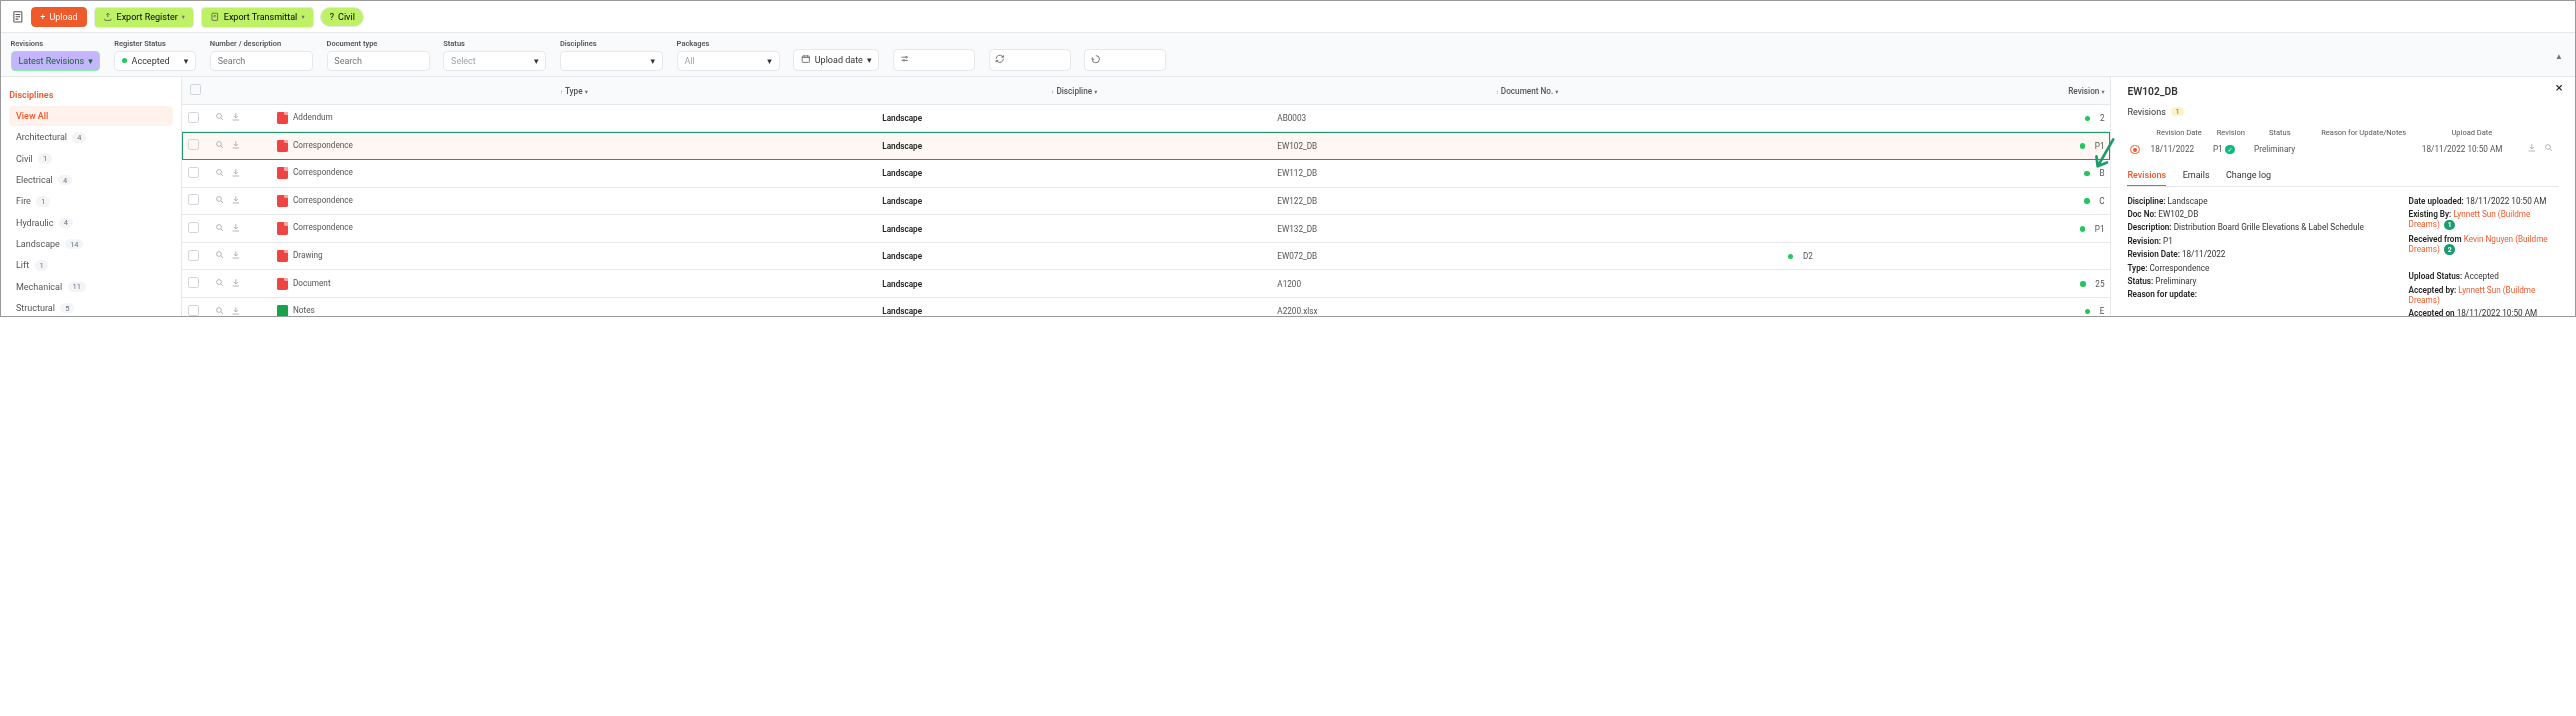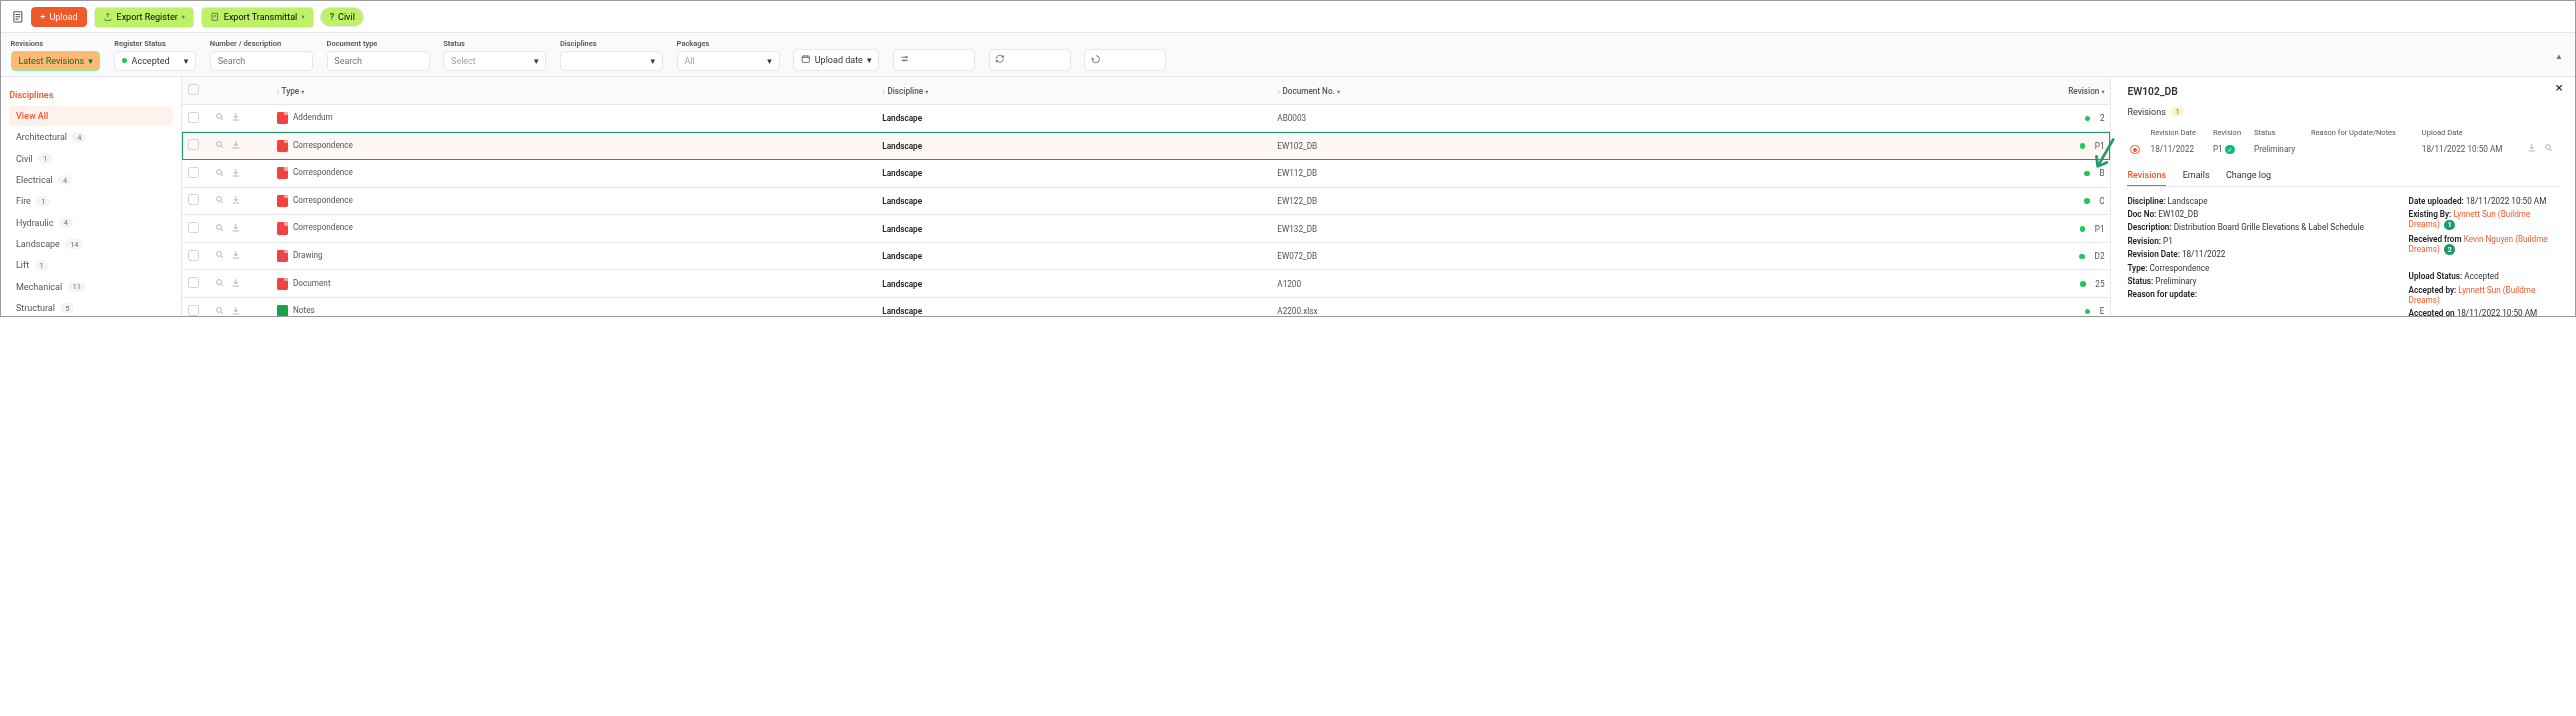--- a/index.html
+++ b/index.html
@@ -19,35 +19,35 @@
 .header{display:flex;align-items:center;padding:5.5px 9.6px 4.1px;gap:6.8px}
 .header h1{font-size:11px;font-weight:600;flex:1}
 .btn{display:inline-flex;align-items:center;gap:4.1px;padding:4.1px 8.2px;border:0.7px solid var(--border);border-radius:4.1px;background:#bef264;cursor:pointer;font-size:9px}
 .btn.primary{background:var(--orange);border-color:var(--orange);color:#fff}
 .btn .chev{font-size:6.2px;color:var(--text-muted)}
 
 .filters{background:var(--bg-light);border-top:0.7px solid var(--border);border-bottom:0.7px solid var(--border);padding:5.5px 9.6px;display:flex;gap:13.7px;align-items:flex-end;position:relative}
 .filter-group{display:flex;flex-direction:column;gap:2.7px}
 .filter-label{font-size:7.5px;color:#555;font-weight:600}
 .sel{padding:4.1px 6.8px;border:0.7px solid var(--border);border-radius:4.1px;background:#fff;min-width:82px;display:flex;align-items:center;gap:4.1px;justify-content:space-between;cursor:pointer}
-.sel.green{background:#fdba74;border-color:#86efac;color:#166534}
+.sel.green{background:#c4b5fd;border-color:#86efac;color:#166534}
 .sel input{border:none;outline:none;width:100%;font-size:9px}
 .dot-g{width:5.5px;height:5.5px;border-radius:50%;background:var(--green-dot);display:inline-block}
 .collapse-chev{position:absolute;right:13.7px;top:50%;transform:translateY(-50%);color:var(--text-muted);cursor:pointer;font-size:9.6px}
 
 .body{display:flex;height:239px}
 .sidebar{width:181px;padding:12.3px 8.2px;border-right:0.7px solid var(--border)}
 .sidebar h3{color:var(--orange);font-size:9px;font-weight:600;margin-bottom:6.8px}
 .side-item{display:flex;align-items:center;gap:5.5px;padding:4.8px 6.8px;border-radius:4.1px;margin-bottom:1.4px;cursor:pointer;font-size:9px;color:#555}
 .side-item.active{background:var(--orange-light);color:var(--orange);font-weight:500}
 .badge{background:var(--badge-bg);color:#6b7280;border-radius:6.2px;padding:0.7px 4.8px;font-size:7.5px}
 
 .table-wrap{flex:1;overflow:auto}
 table{width:100%;border-collapse:collapse}
-th{text-align:left;font-weight:500;font-size:8.2px;color:#555;padding:6.8px 5.5px;border-bottom:0.7px solid var(--border);background:var(--bg-light)}
+th{text-align:center;font-weight:500;font-size:8.2px;color:#555;padding:6.8px 5.5px;border-bottom:0.7px solid var(--border);background:var(--bg-light)}
 td{padding:6.8px 5.5px;border-bottom:0.7px solid var(--border);font-size:8.2px;color:#555}
 tr.hl td{background:var(--hover-row)}
 tr.hl{outline:1.4px solid var(--teal);outline-offset:-1.4px}
 .pdf-ico{width:11px;height:12.3px;background:#ef4444;border-radius:1.4px;display:inline-block;position:relative;margin-right:5.5px;vertical-align:middle}
 .pdf-ico:after{content:'';position:absolute;top:0;right:0;width:3.4px;height:3.4px;background:#fca5a5;border-bottom-left-radius:1.4px}
 .xls-ico{width:11px;height:12.3px;background:#16a34a;border-radius:1.4px;display:inline-block;margin-right:5.5px;vertical-align:middle}
 .row-icons{display:inline-flex;gap:6.8px;color:#9ca3af}
 .row-icons span{cursor:pointer}
 .chk{width:11px;height:11px;border:0.7px solid #d1d5db;border-radius:2.1px;display:inline-block}
 
@@ -346,21 +346,21 @@
                     <circle cx="10" cy="10" r="6"></circle>
                     <path d="M20 20l-5-5"></path>
                   </svg></span>
                 <span><svg width="9.6" height="9.6" viewBox="0 0 24 24" fill="none" stroke="#9ca3af" stroke-width="2">
                     <path d="M12 3v12M7 10l5 5 5-5M4 20h16"></path>
                   </svg></span>
               </span></td>
             <td><span class="pdf-ico"></span><span>Drawing</span></td>
             <td style="font-weight:600;color:#222">Landscape</td>
             <td>EW072_DB</td>
-            <td style="text-align:right"><span class="dot-g" style="margin-right:9.6px"></span><span>D2</span></td>
+            <td style=""><span class="dot-g" style="margin-right:9.6px"></span><span>D2</span></td>
           </tr>
           <tr>
             <td><span class="chk"></span></td>
             <td><span class="row-icons">
                 <span><svg width="9.6" height="9.6" viewBox="0 0 24 24" fill="none" stroke="#9ca3af" stroke-width="2">
                     <circle cx="10" cy="10" r="6"></circle>
                     <path d="M20 20l-5-5"></path>
                   </svg></span>
                 <span><svg width="9.6" height="9.6" viewBox="0 0 24 24" fill="none" stroke="#9ca3af" stroke-width="2">
                     <path d="M12 3v12M7 10l5 5 5-5M4 20h16"></path>

